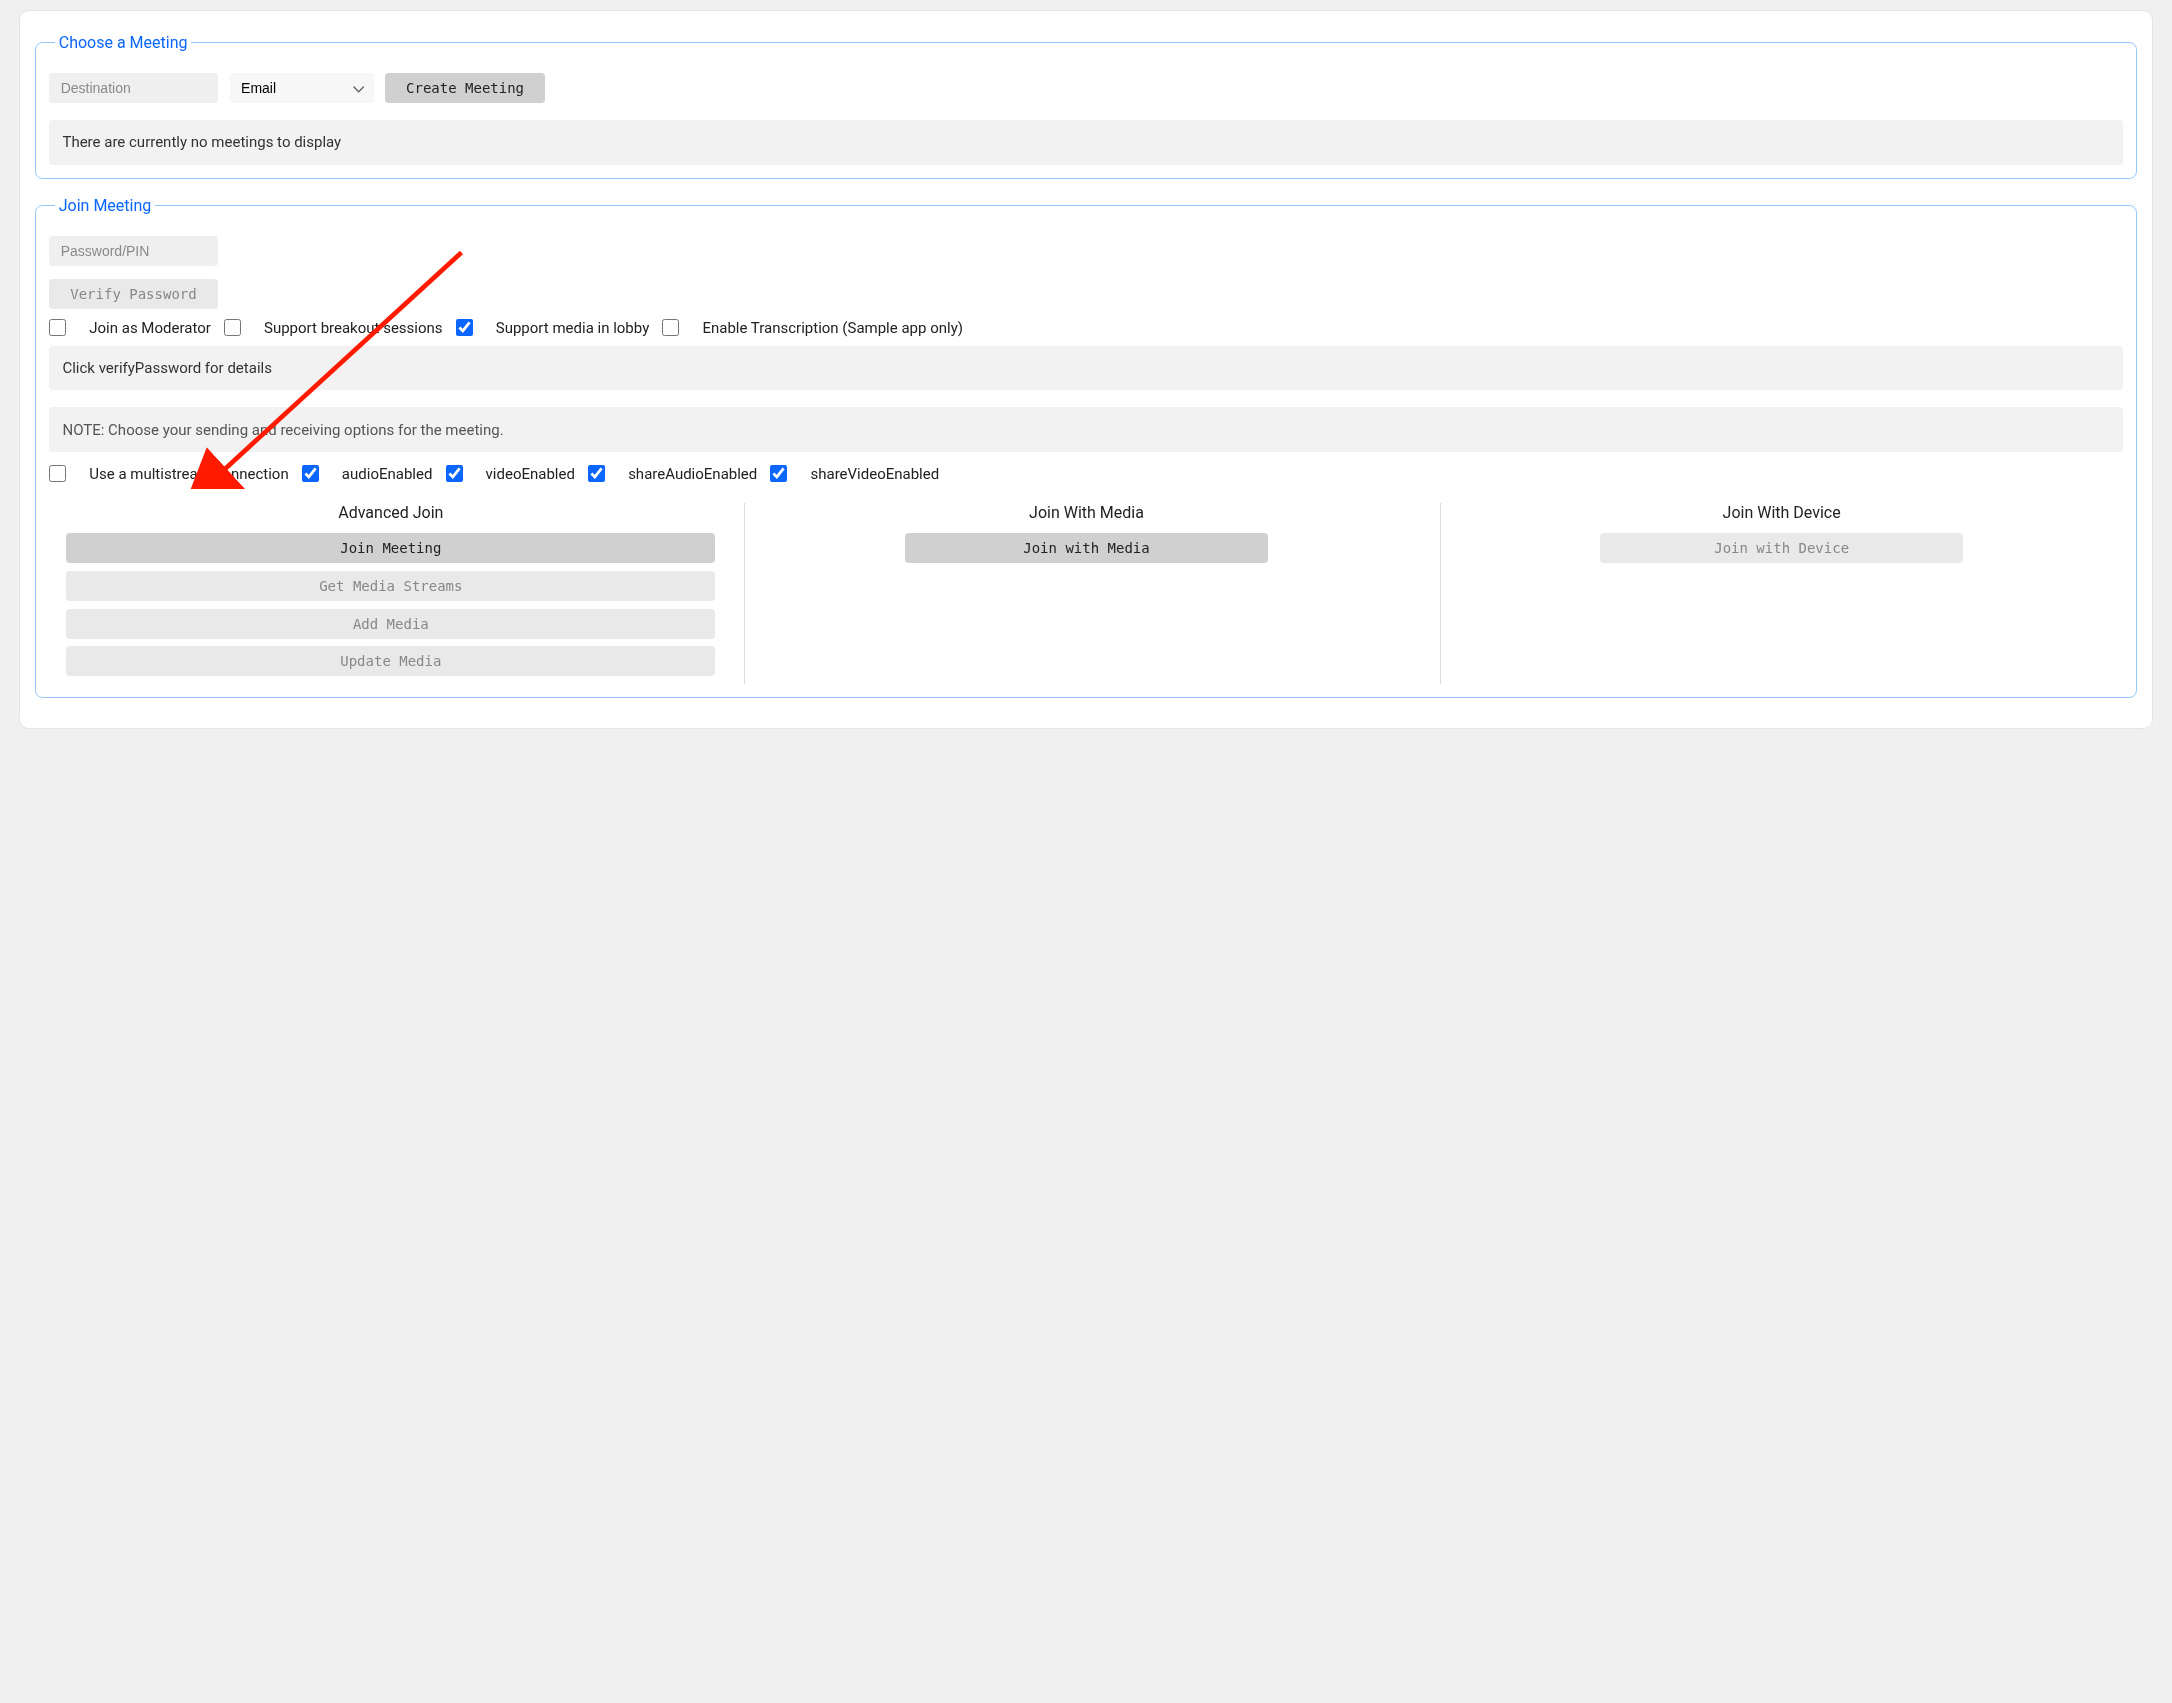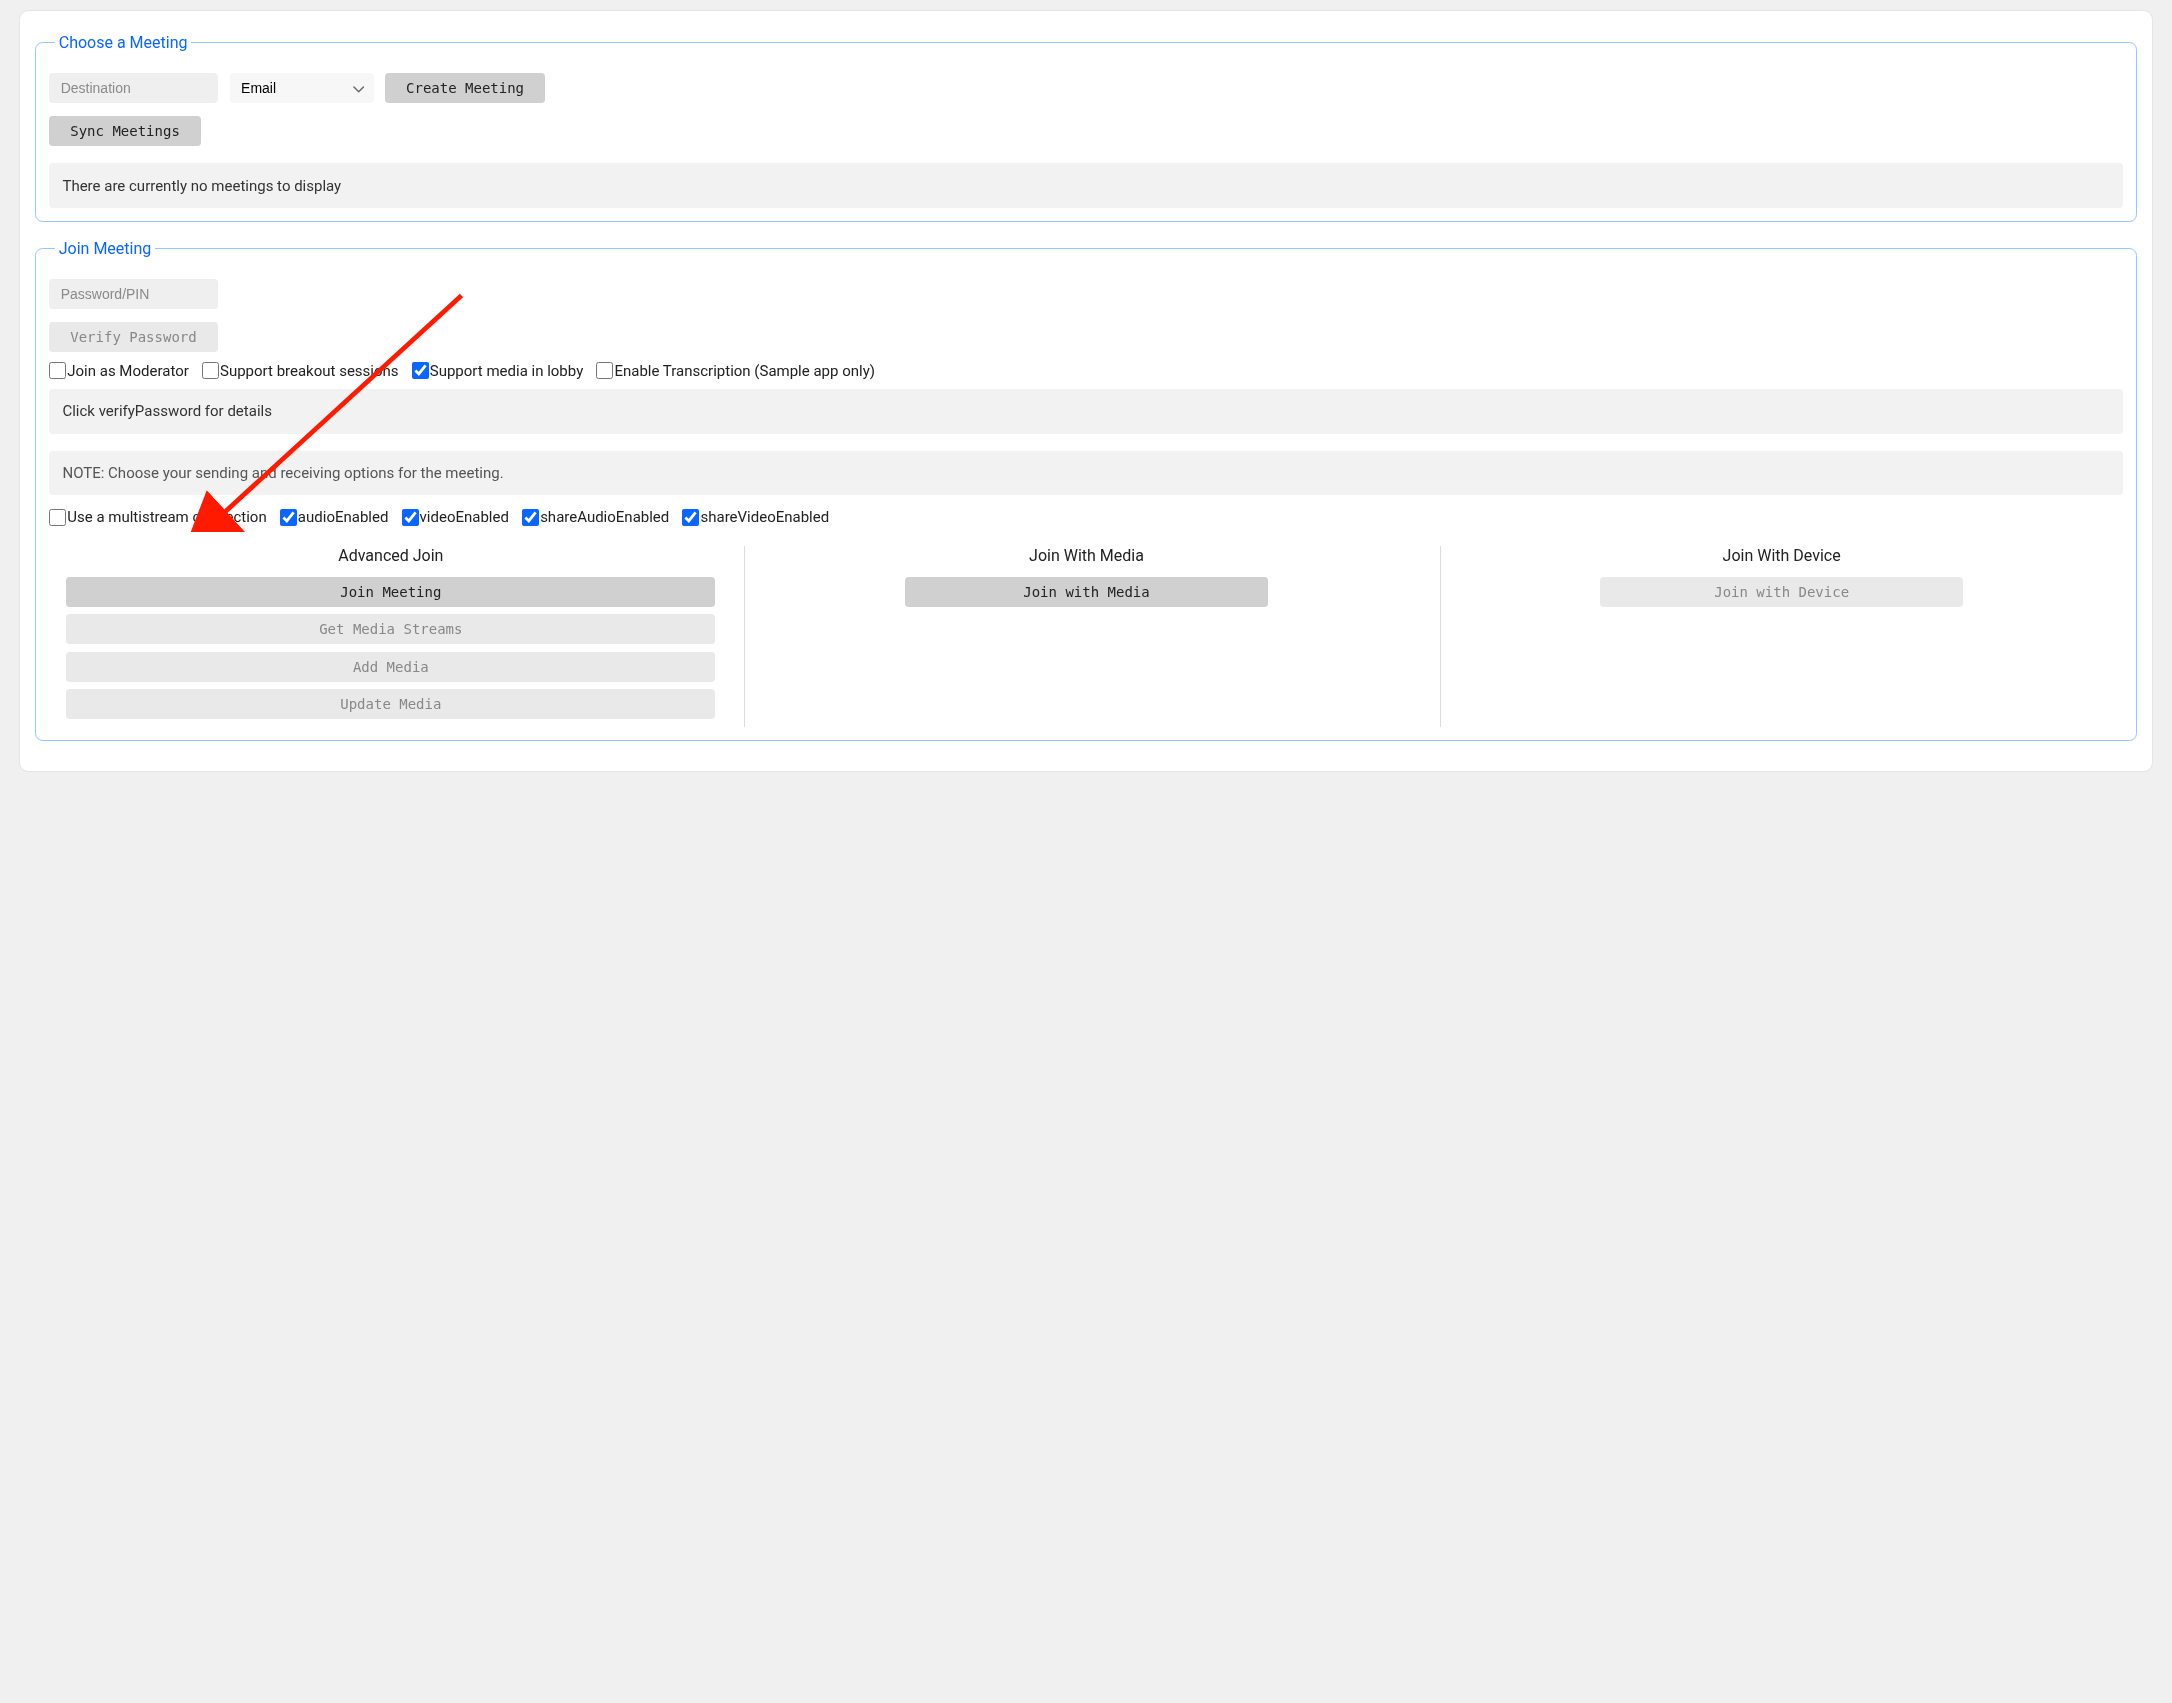--- a/index.html
+++ b/index.html
@@ -108,21 +108,21 @@
     background: #f2f2f2;
     border-radius: 3.8px;
     padding: 13.2px 13.2px;
     font-size: 15px;
     color: #333;
   }
   .info-box.muted { color: #555; }
   label.chk {
     display: inline-flex;
     align-items: center;
-    gap: 1px;
+    gap: 23px;
     font-size: 15px;
     user-select: none;
   }
   input[type="checkbox"].cb {
     width: 17px;
     height: 17px;
     accent-color: #0a66ff;
     margin: 0;
     border-radius: 3.8px;
   }
@@ -169,23 +169,20 @@
           </select>
           <span class="caret">
             <svg width="11.4" height="7.6" viewBox="0 0 12 8">
                 <path d="M1 1 L6 6 L11 1" fill="none" stroke="#666" stroke-width="1.5" stroke-linecap="round" stroke-linejoin="round"></path>
               </svg>
           </span>
         </div>
         <button class="btn">Create Meeting</button>
       </div>
 
-      <div class="row mt-14">
-        <button class="btn">Sync Meetings</button>
-      </div>
 
       <div class="info-box mt-18">There are currently no meetings to display</div>
     </fieldset>
 
     <fieldset class="section" style="position:relative;">
       <legend>Join Meeting</legend>
 
       <div class="row">
         <input class="input-text" type="text" placeholder="Password/PIN" style="">
       </div>

